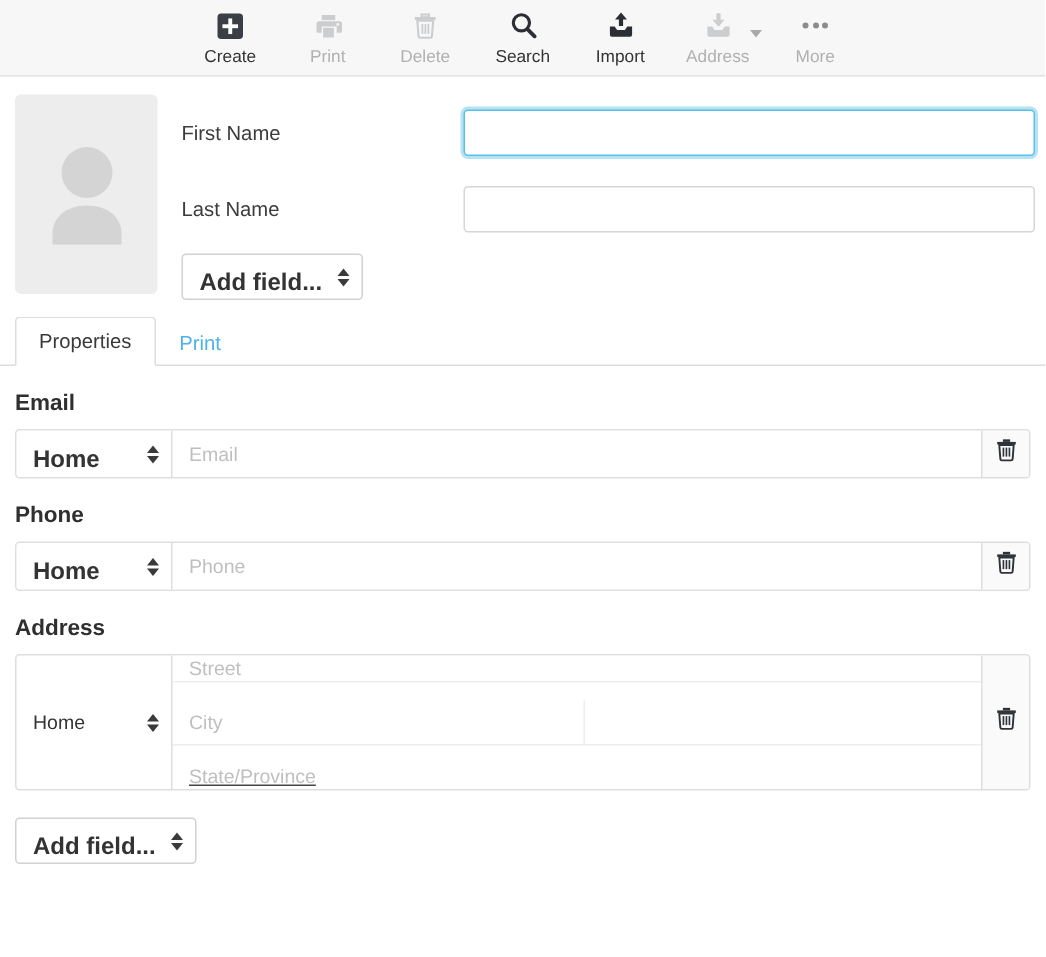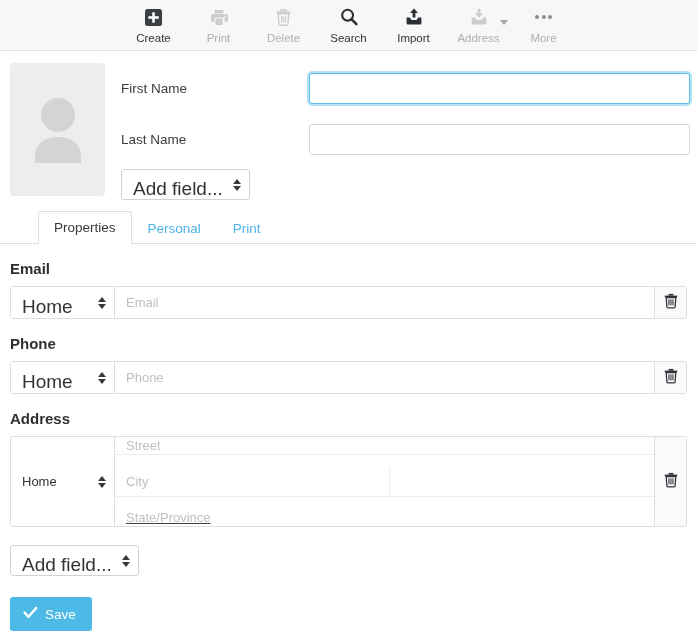--- a/index.html
+++ b/index.html
@@ -94,24 +94,25 @@
   
   .sel {
     position: relative;
     display: inline-flex;
     align-items: center;
     border: 1px solid #d2d2d2;
     border-radius: 3px;
     background: #fff;
     height: 31px;
     padding: 8px 26px 0 11px;
-    font-size: 19px;
+    font-size: 16px;
     color: #333;
     cursor: pointer;
     white-space: nowrap;
+    font-weight: bold;
   }
   .sel .arrows {
     position: absolute;
     right: 8px; top: 50%;
     transform: translateY(-50%);
     display: flex; flex-direction: column; gap: 2px;
   }
   .sel .arrows .up, .sel .arrows .dn {
     width: 0; height: 0;
     border-left: 4px solid transparent;
@@ -140,21 +141,20 @@
     border: 1px solid transparent;
     border-bottom: none;
     margin-bottom: -1px;
     border-radius: 3px 3px 0 0;
   }
   .tab.active {
     color: #3a3a3a;
     background: #fff;
     border-color: #dddddd;
     border-bottom: 1px solid #fff;
-    margin-left: 28px;
   }
 
   
   .section { padding: 0 10px; }
   .sec-title {
     font-size: 15px;
     font-weight: bold;
     color: #2f2f2f;
     margin: 16px 0 9px 0;
   }
@@ -372,21 +372,20 @@
               <span class="up"></span>
               <span class="dn"></span>
             </span>
         </span>
       </div>
     </div>
   </div>
 
   <div class="tabs">
     <div class="tab active">Properties</div>
-    <div class="tab">Personal</div>
     <div class="tab">Print</div>
   </div>
 
   <div class="section">
     <div class="sec-title">Email</div>
     <div class="row-box">
       <span class="sel sel-cell">
         <span>Home</span>
         <span class="arrows">
             <span class="up"></span>
@@ -478,24 +477,14 @@
   <div class="bottom-addfield">
     <span class="sel">
       <span>Add field...</span>
       <span class="arrows">
           <span class="up"></span>
           <span class="dn"></span>
         </span>
     </span>
   </div>
 
-  <div class="save-wrap">
-    <button class="btn-save">
-      <span>
-        <svg width="15" height="13" viewBox="0 0 15 13">
-          <path d="M1.6 6.6l4 4.2L13.2 2" fill="none" stroke="#ffffff" stroke-width="2.4" stroke-linecap="round" stroke-linejoin="round"></path>
-        </svg>
-      </span>
-      <span>Save</span>
-    </button>
-  </div>
 
 </div>
 
 </body></html>

